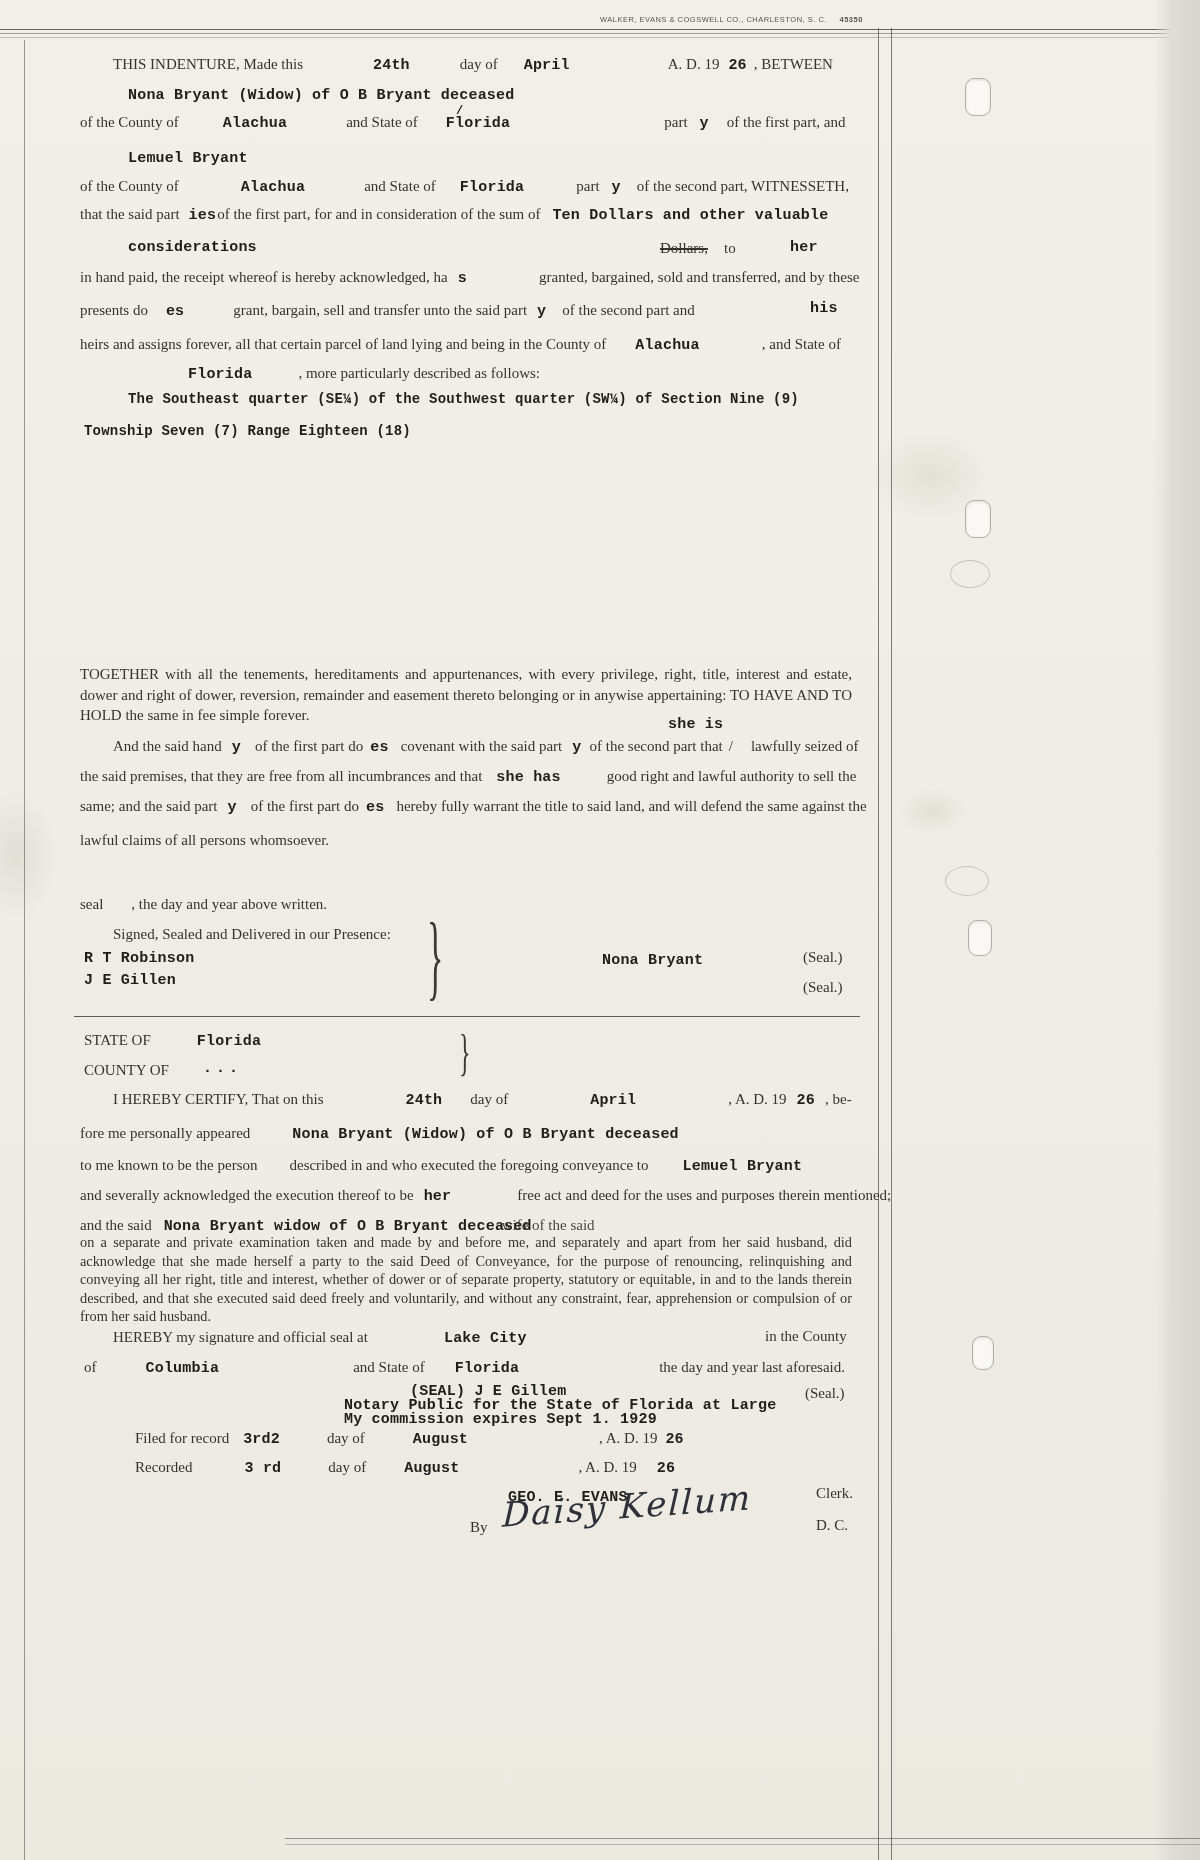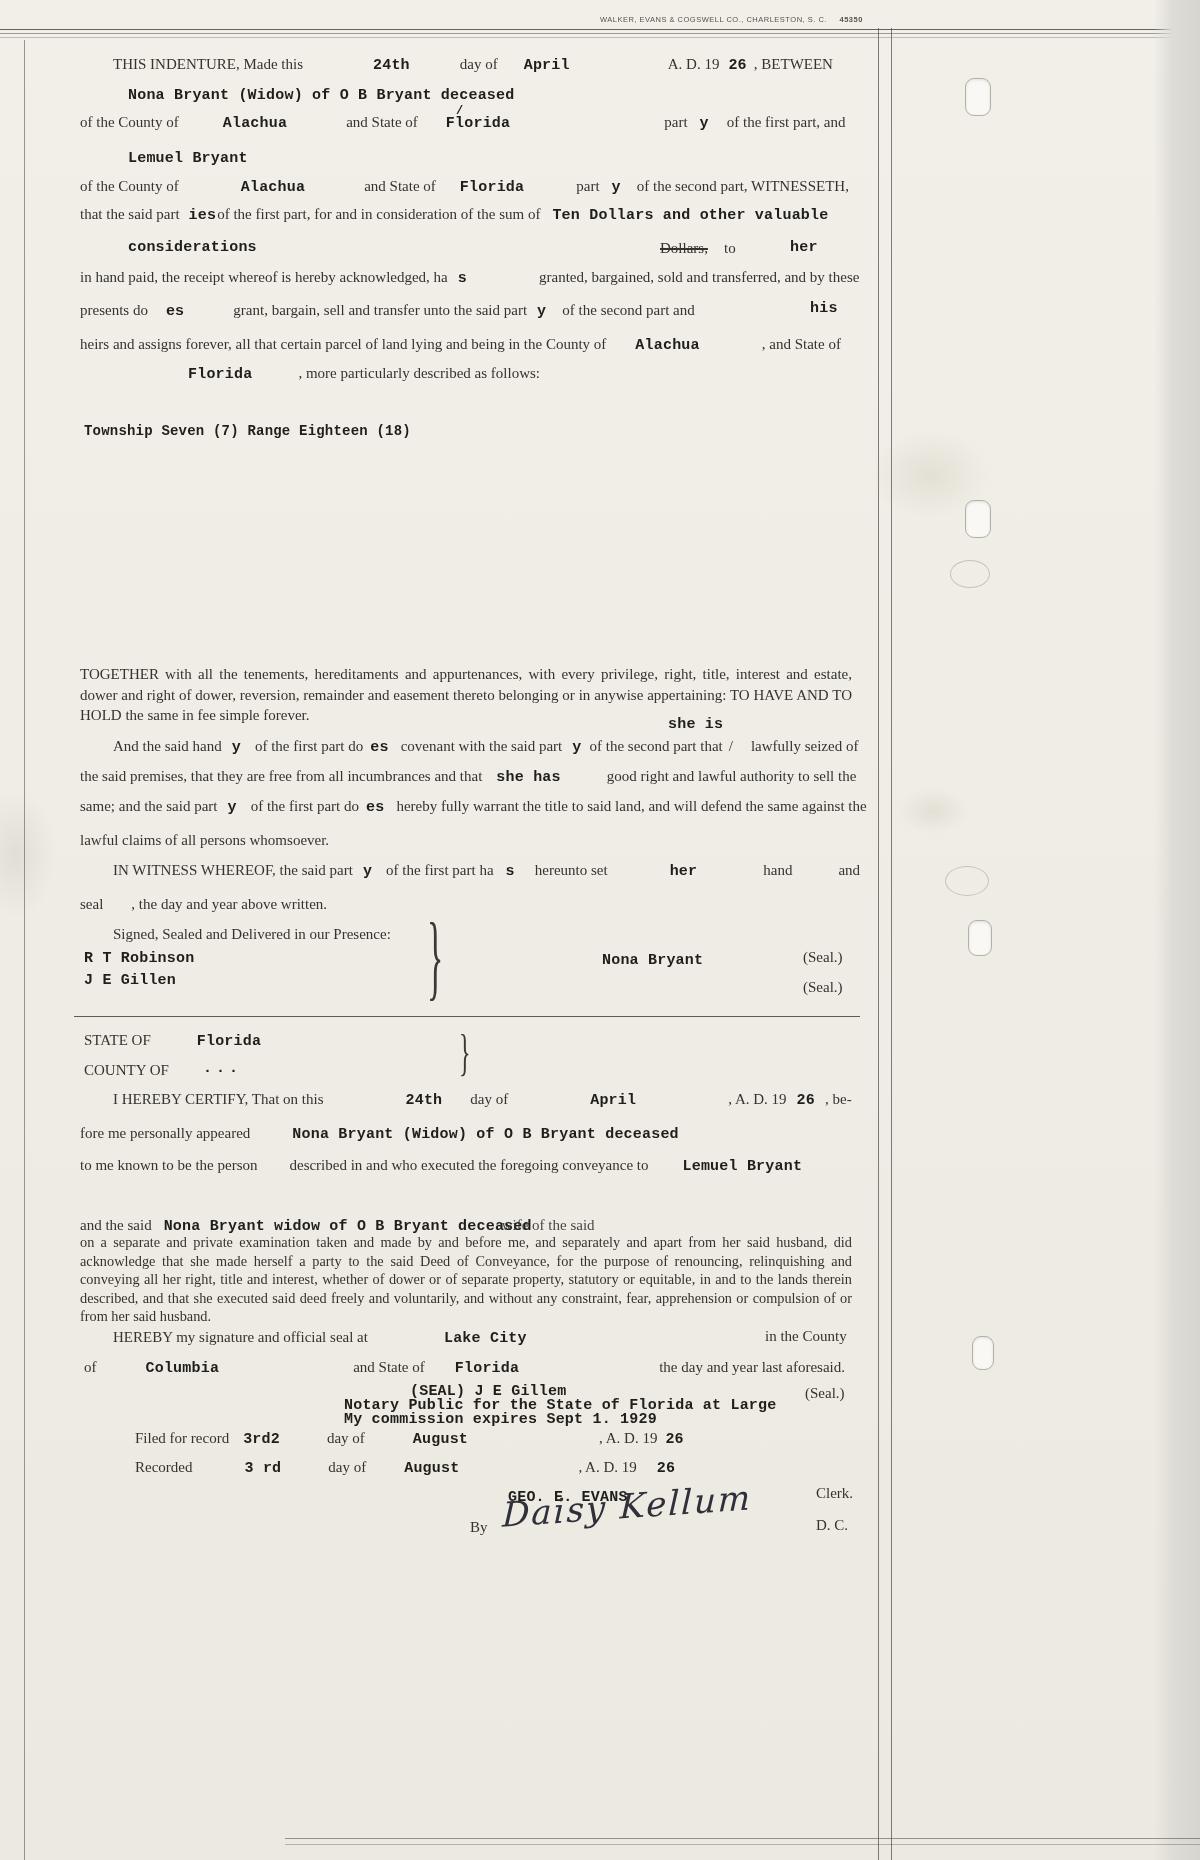--- a/index.html
+++ b/index.html
@@ -123,20 +123,23 @@
   <div class="line" style="top:334px;left:80px">
     <span class="printed">heirs and assigns forever, all that certain parcel of land lying and being in the County of</span>
     <span class="typed" style="margin-left:25px">Alachua</span>
     <span class="printed" style="margin-left:58px">, and State of</span>
   </div>
   <div class="line" style="top:363px;left:188px">
     <span class="typed">Florida</span>
     <span class="printed" style="margin-left:42px">, more particularly described as follows:</span>
   </div>
 
+  <div class="line" style="top:388px;left:128px">
+    <span class="typed" style="font-size:14px">The Southeast quarter (SE¼) of the Southwest quarter (SW¼) of Section Nine (9)</span>
+  </div>
   <div class="line" style="top:420px;left:84px">
     <span class="typed" style="font-size:14px">Township Seven (7) Range Eighteen (18)</span>
   </div>
 
   <div class="para" style="top:664px;left:80px;width:772px">TOGETHER with all the tenements, hereditaments and appurtenances, with every privilege, right, title, interest and estate, dower and right of dower, reversion, remainder and easement thereto belonging or in anywise appertaining:  TO HAVE AND TO HOLD the same in fee simple forever.</div>
 
   <div class="line" style="top:713px;left:668px">
     <span class="typed">she is</span>
   </div>
   <div class="line" style="top:736px;left:113px">
@@ -159,30 +162,20 @@
     <span class="printed">same; and the said part</span>
     <span class="typed" style="margin-left:6px">y</span>
     <span class="printed" style="margin-left:10px">of the first part do</span>
     <span class="typed" style="margin-left:3px">es</span>
     <span class="printed" style="margin-left:8px">hereby fully warrant the title to said land, and will defend the same against the</span>
   </div>
   <div class="line" style="top:830px;left:80px">
     <span class="printed">lawful claims of all persons whomsoever.</span>
   </div>
 
-  <div class="line" style="top:860px;left:113px">
-    <span class="printed">IN WITNESS WHEREOF, the said part</span>
-    <span class="typed" style="margin-left:6px">y</span>
-    <span class="printed" style="margin-left:10px">of the first part ha</span>
-    <span class="typed" style="margin-left:8px">s</span>
-    <span class="printed" style="margin-left:16px">hereunto set</span>
-    <span class="typed" style="margin-left:58px">her</span>
-    <span class="printed" style="margin-left:62px">hand</span>
-    <span class="printed" style="margin-left:42px">and</span>
-  </div>
   <div class="line" style="top:894px;left:80px">
     <span class="printed">seal</span>
     <span class="printed" style="margin-left:24px">, the day and year above written.</span>
   </div>
 
   <div class="line" style="top:924px;left:113px">
     <span class="printed">Signed, Sealed and Delivered in our Presence:</span>
   </div>
   <div class="line" style="top:947px;left:84px">
     <span class="typed">R T Robinson</span>
@@ -224,20 +217,25 @@
   </div>
   <div class="line" style="top:1123px;left:80px">
     <span class="printed">fore me personally appeared</span>
     <span class="typed" style="margin-left:38px">Nona Bryant (Widow) of O B Bryant deceased</span>
   </div>
   <div class="line" style="top:1155px;left:80px">
     <span class="printed">to me known to be the person</span>
     <span class="printed" style="margin-left:28px">described in and who executed the foregoing conveyance to</span>
     <span class="typed" style="margin-left:30px">Lemuel Bryant</span>
   </div>
+  <div class="line" style="top:1185px;left:80px">
+    <span class="printed">and severally acknowledged the execution thereof to be</span>
+    <span class="typed" style="margin-left:6px">her</span>
+    <span class="printed" style="margin-left:62px">free act and deed for the uses and purposes therein mentioned;</span>
+  </div>
   <div class="line" style="top:1215px;left:80px">
     <span class="printed">and the said</span>
     <span class="typed" style="margin-left:8px">Nona Bryant widow of O B Bryant deceased</span>
     <span class="printed" style="margin-left:-34px;opacity:.9">wife of the said</span>
   </div>
   <div class="para" style="top:1233px;left:80px;width:772px;font-size:14.3px;line-height:18.5px">on a separate and private examination taken and made by and before me, and separately and apart from her said husband, did acknowledge that she made herself a party to the said Deed of Conveyance, for the purpose of renouncing, relinquishing and conveying all her right, title and interest, whether of dower or of separate property, statutory or equitable, in and to the lands therein described, and that she executed said deed freely and voluntarily, and without any constraint, fear, apprehension or compulsion of or from her said husband.</div>
 
   <div class="line" style="top:1327px;left:113px">
     <span class="printed">HEREBY my signature and official seal at</span>
     <span class="typed" style="margin-left:72px">Lake City</span>

